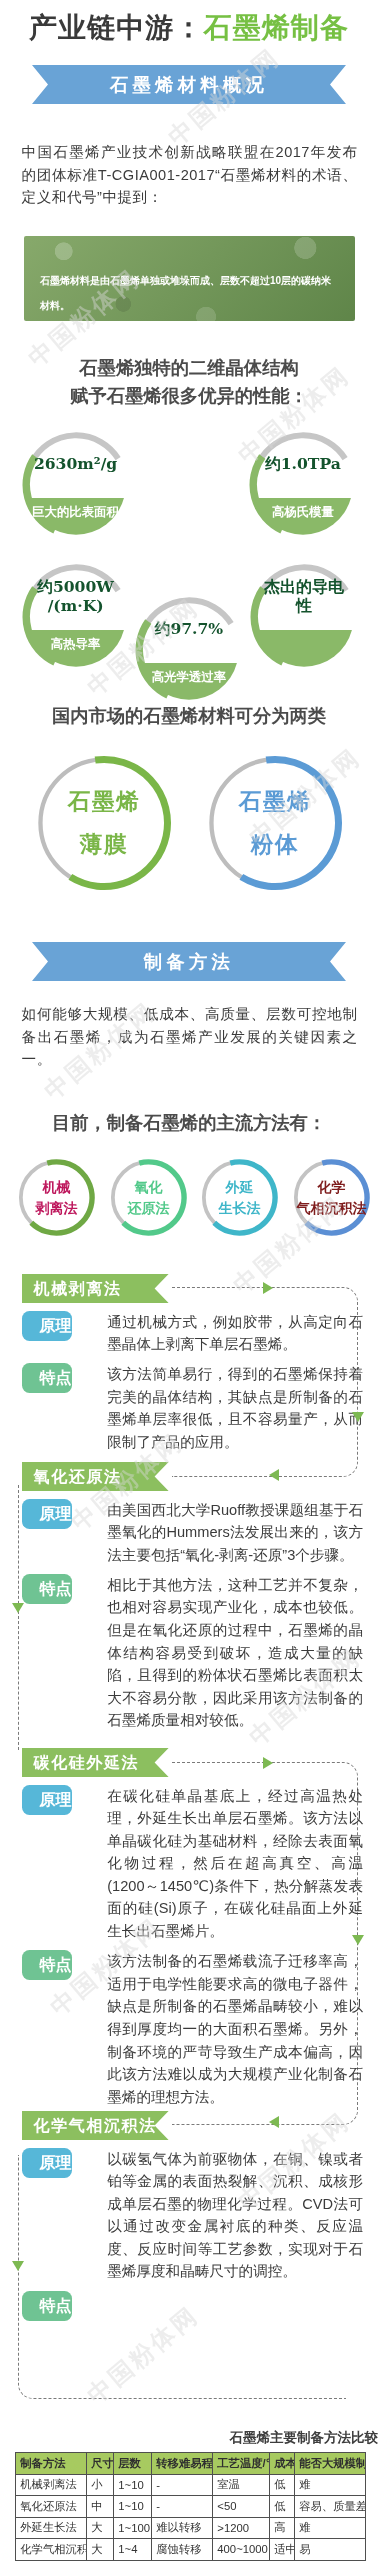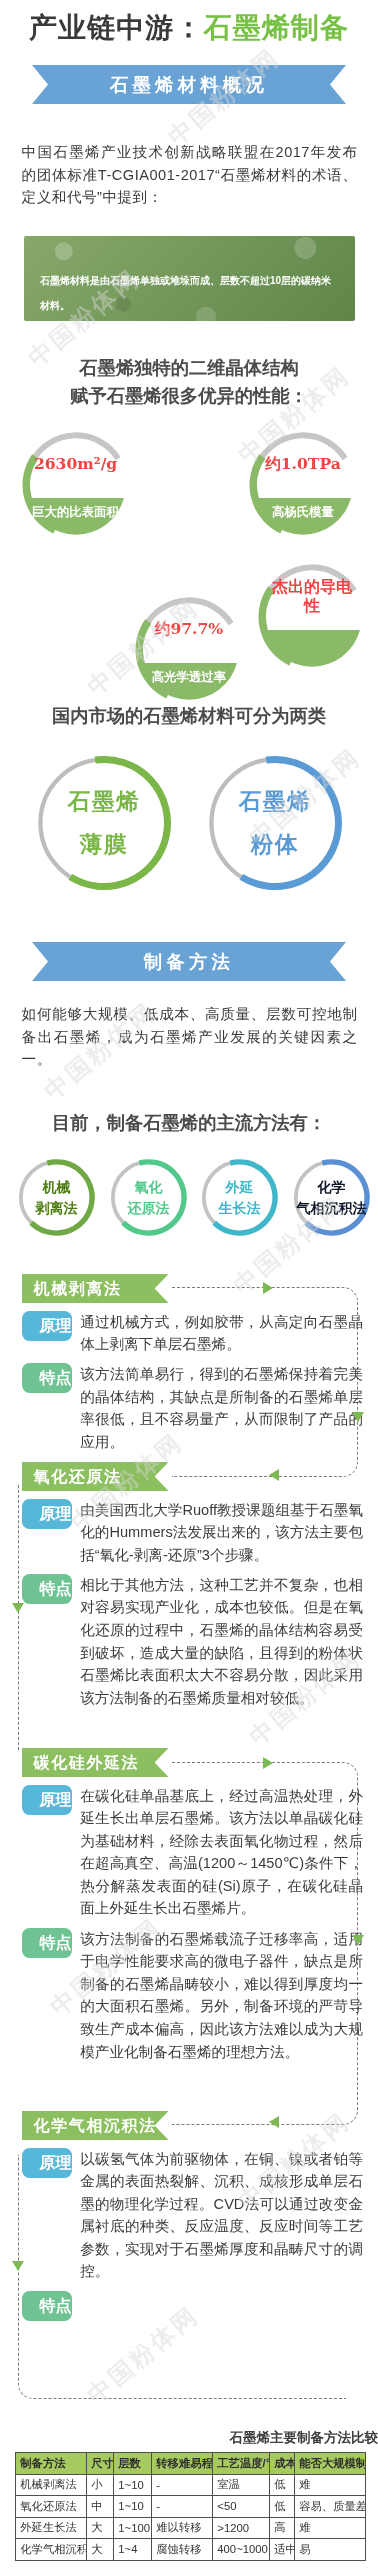--- a/index.html
+++ b/index.html
@@ -55,56 +55,56 @@
       radial-gradient(circle at 30% 80%, rgba(0,0,0,.10) 0 7.5px, transparent 8px),
       linear-gradient(135deg,#87a96b,#5f8549);
     color:#fff; font-size:10px; font-weight:bold; line-height:25px; z-index:1;
   }
   
   .prop-circle { position:absolute; width:108px; height:108px; z-index:1; }
   .prop-circle svg { position:absolute; left:0; top:0; }
   .prop-value {
     position:absolute; left:7.5px; top:0; width:93px; height:67px;
     display:flex; flex-direction:column; justify-content:center; align-items:center;
-    font-family:"DejaVu Serif",serif; font-weight:bold; color:#ef4444;
+    font-family:"DejaVu Serif",serif; font-weight:bold; color:#14532d;
     font-size:15.6px; line-height:18.3px; text-align:center;
   }
   .prop-label {
     position:absolute; left:5.4px; bottom:18.3px; width:97px; text-align:center;
     color:#ffffff; font-size:12.4px; font-weight:bold;
   }
   #p0 { left:21.6px;  top:431px; }
   #p1 { left:135px; top:431px; }
   #p2 { left:249px; top:431px; }
   #p3 { left:21.6px;  top:563px; }
   #p4 { left:135px; top:596px; }
-  #p5 { left:258px; top:563px; }
+  #p5 { left:250px; top:563px; }
   
   .cat-circle { position:absolute; width:140px; height:140px; top:753px; z-index:1; }
   #cat0 { left:34px; }
   #cat1 { left:205px; }
   .cat-text {
     position:absolute; left:0; top:0; width:140px; height:140px;
     display:flex; flex-direction:column; justify-content:center; align-items:center;
     gap:12px; font-size:22.6px; font-weight:800; letter-spacing:1.6px;
   }
   #cat0 .cat-text { color:#7ab648; }
   #cat1 .cat-text { color:#5b9bd5; }
   
   .mth-circle { position:absolute; width:81px; height:81px; top:1157px; z-index:1; }
   #mc0 { left:16px; }  #mc1 { left:108px; } #mc2 { left:199px; } #mc3 { left:291px; }
   .mth-text {
     position:absolute; left:0; top:0; width:81px; height:81px;
     display:flex; flex-direction:column; justify-content:center; align-items:center;
     gap:7.5px; font-size:14px; font-weight:800; text-align:center; line-height:1;
   }
-  #mc0 .mth-text { color:#4d7c0f;align-items:center; }
+  #mc0 .mth-text { color:#be185d;align-items:center; }
   #mc1 .mth-text { color:#52c98a; }
   #mc2 .mth-text { color:#3fb6c9; }
-  #mc3 .mth-text { color:#0f172a; }
+  #mc3 .mth-text { color:#7f1d1d; }
   
   .connector { position:absolute; z-index:0; }
   #c1 { left:172px; top:1287px; width:185px; height:188px;
         border:1.6px dashed #7a7a7a; border-left:none; border-radius:0 15px 15px 0; }
   #c2 { left:18.3px; top:1485px; height:265px; width:0; border-left:1.6px dashed #7a7a7a; }
   #c3 { left:172px; top:1762px; width:185px; height:361px;
         border:1.6px dashed #7a7a7a; border-left:none; border-radius:0 15px 15px 0; }
   #c4 { left:18.3px; top:2155px; width:327px; height:243px;
         border-left:1.6px dashed #7a7a7a; border-bottom:1.6px dashed #7a7a7a;
         border-radius:0 0 0 15px; }
@@ -125,21 +125,21 @@
     color:#fff; font-size:16px; font-weight:800; letter-spacing:1.6px;
     line-height:29px; padding-left:12px; box-sizing:border-box;
   }
   .m-row { display:flex; gap:8.6px; align-items:flex-start; padding:0 15px 0 21.6px; margin-top:7.5px; }
   .m-badge {
     flex:0 0 50px; height:30px; border-radius:7.5px; color:#fff;
     font-size:16px; font-weight:800; text-align:right; line-height:30px;
   }
   .badge-principle { background:#56b7d8; }
   .badge-feature   { background:#6fc393; }
-  .m-text { flex:1; font-size:14.6px; line-height:22.6px; color:#3b3b3b; text-align:justify; }
+  .m-text { flex:1; font-size:14.6px; line-height:22.6px; color:#3b3b3b; text-align:justify;margin-left:27px; }
   
   .tbl-title {
     position:absolute; top:2429px; left:0; width:100%; text-align:right;
     font-size:13.5px; font-weight:bold; color:#3d3d3d; z-index:1;
   }
   table.cmp {
     position:absolute; left:15px; top:2452px; width:350px; border-collapse:collapse;
     table-layout:fixed; z-index:1; font-size:11.3px; color:#333;
   }
   table.cmp th, table.cmp td {
@@ -197,20 +197,32 @@
     <svg width="108" height="108" viewBox="0 0 200 200">
       <path d="M 18.8 56.8 A 92 92 0 0 1 178 51.2" fill="none" stroke="#c6c6c6" stroke-width="11"></path>
       <path d="M 24.6 47.2 A 92 92 0 0 0 61.1 183.4" fill="none" stroke="#8ab968" stroke-width="14"></path>
       <path d="M 11.2 124 L 188.8 124 A 92 92 0 0 1 11.2 124 Z" fill="#8ab968"></path>
     </svg>
     <div class="prop-value">
       <div>约1.0TPa</div>
       <div></div>
     </div>
     <div class="prop-label">高杨氏模量</div>
+  </div>
+  <div class="prop-circle" id="p3">
+    <svg width="108" height="108" viewBox="0 0 200 200">
+      <path d="M 18.8 56.8 A 92 92 0 0 1 178 51.2" fill="none" stroke="#c6c6c6" stroke-width="11"></path>
+      <path d="M 24.6 47.2 A 92 92 0 0 0 61.1 183.4" fill="none" stroke="#8ab968" stroke-width="14"></path>
+      <path d="M 11.2 124 L 188.8 124 A 92 92 0 0 1 11.2 124 Z" fill="#8ab968"></path>
+    </svg>
+    <div class="prop-value">
+      <div>约5000W</div>
+      <div>/(m·K)</div>
+    </div>
+    <div class="prop-label">高热导率</div>
   </div>
   <div class="prop-circle" id="p4">
     <svg width="108" height="108" viewBox="0 0 200 200">
       <path d="M 18.8 56.8 A 92 92 0 0 1 178 51.2" fill="none" stroke="#c6c6c6" stroke-width="11"></path>
       <path d="M 24.6 47.2 A 92 92 0 0 0 61.1 183.4" fill="none" stroke="#8ab968" stroke-width="14"></path>
       <path d="M 11.2 124 L 188.8 124 A 92 92 0 0 1 11.2 124 Z" fill="#8ab968"></path>
     </svg>
     <div class="prop-value">
       <div>约97.7%</div>
       <div></div>

